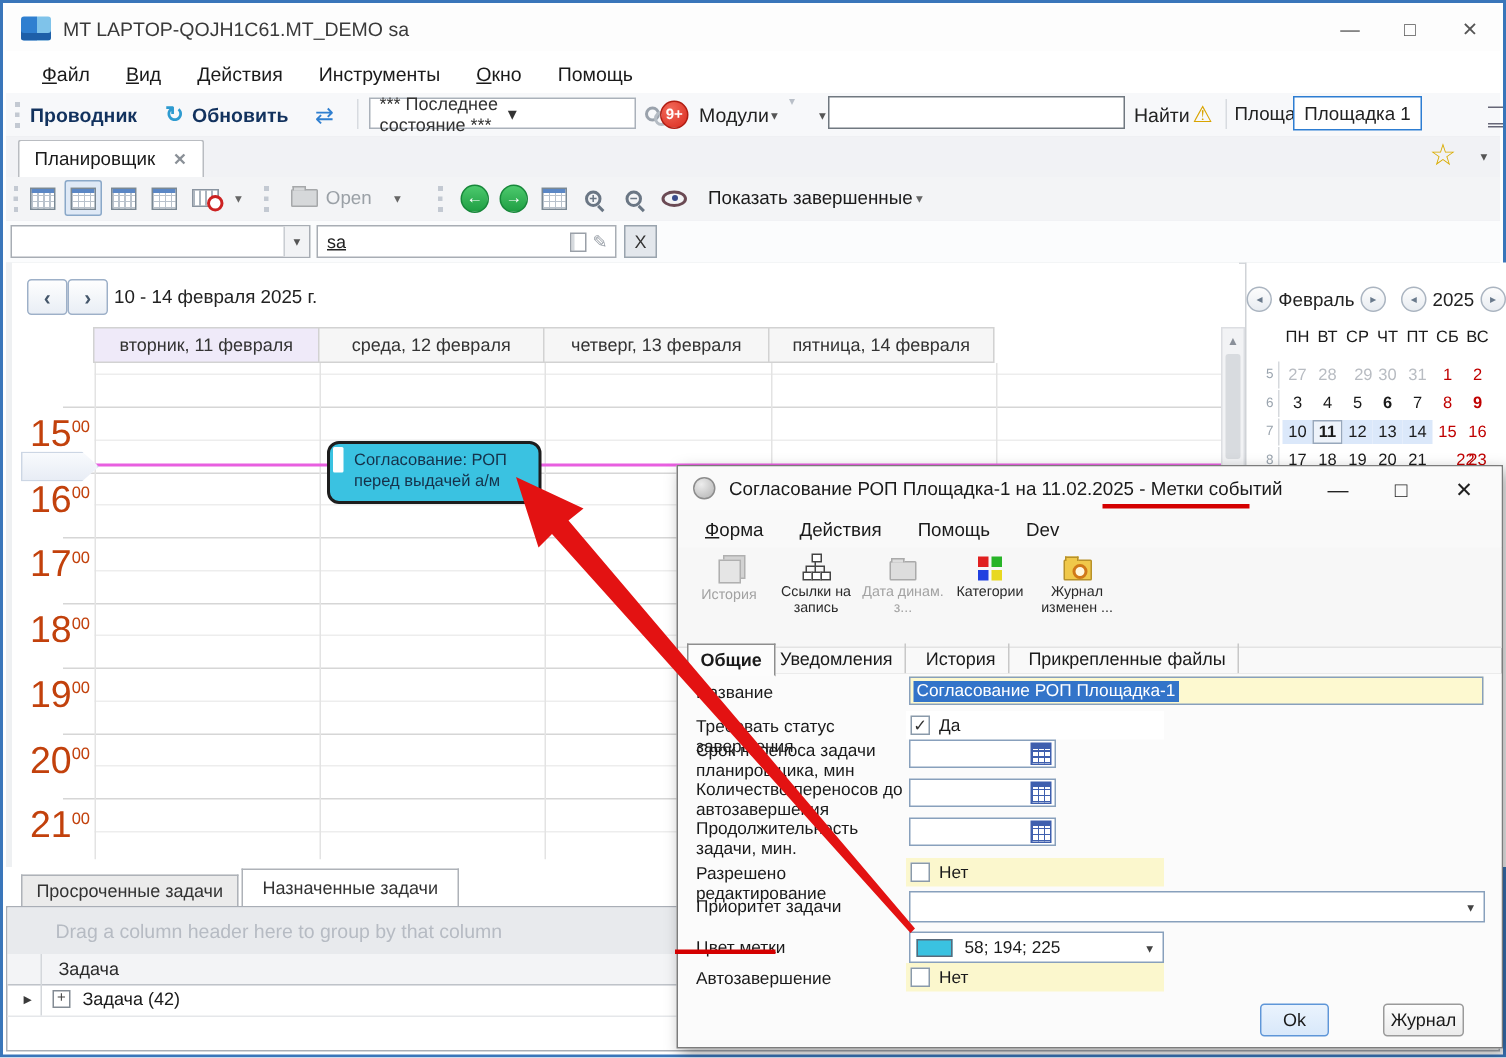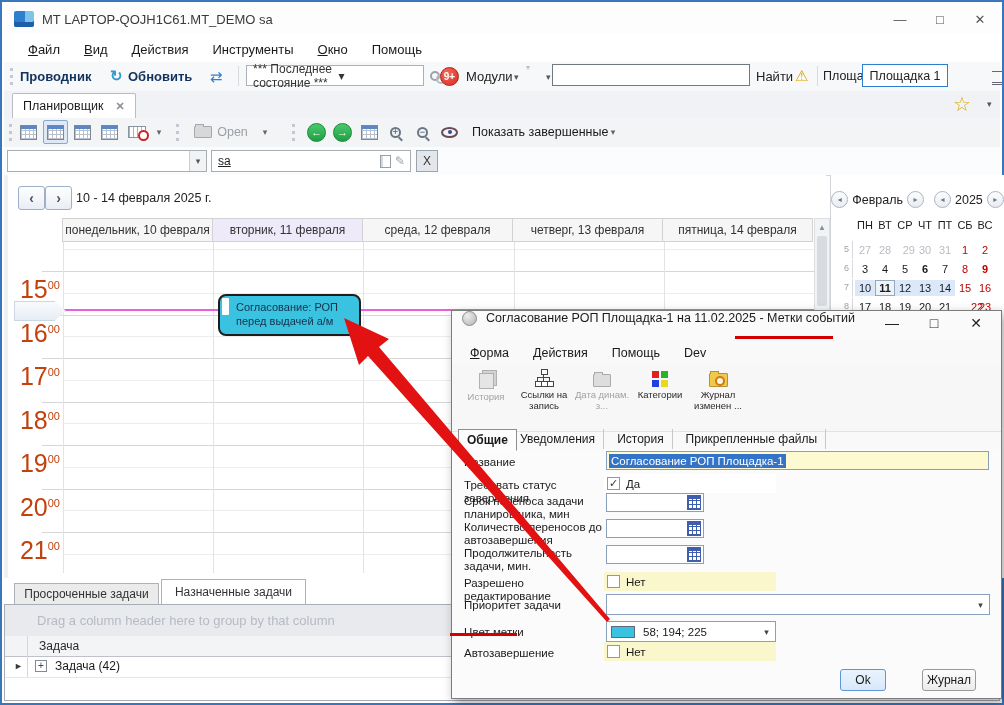--- a/index.html
+++ b/index.html
@@ -125,21 +125,21 @@
   #grid-header{position:absolute;left:0;top:31px;right:0;height:20px;background:#f3f4f6;border-bottom:1px solid #bfc3c9;}
   .ind-col{position:absolute;left:0;top:0;bottom:0;width:22px;border-right:1px solid #d4d7db;}
   #grid-header .col-label{position:absolute;left:34px;top:3px;font-size:12px;color:#2a2a2a;}
   #grid-row{position:absolute;left:0;top:51px;right:0;height:21px;border-bottom:1px solid #e5e7ea;}
   #grid-row .row-arrow{position:absolute;left:9px;top:5px;font-size:9px;color:#3a3a3a;}
   #grid-row .expand-box{position:absolute;left:30px;top:4px;width:12px;height:12px;border:1px solid #838b94;background:#fff;box-sizing:border-box;color:#444;font-size:10px;line-height:9px;text-align:center;}
   #grid-row .row-label{position:absolute;left:50px;top:3px;font-size:12px;color:#1a1a1a;}
 
   
   #dialog{position:absolute;left:451px;top:310px;width:551px;height:389px;background:#f9f9f9;border:1px solid #7c7c7c;box-shadow:3px 4px 10px rgba(0,0,0,.35);box-sizing:border-box;z-index:50;}
-  #dlg-title{position:absolute;left:0;top:0;right:0;height:29px;background:#fafafa;display:flex;align-items:flex-start;}
+  #dlg-title{position:absolute;left:0;top:0;right:0;height:29px;background:#fafafa;display:flex;align-items:center;}
   .dlg-icon{width:15px;height:15px;border-radius:50%;margin:0 9px 0 10px;background:radial-gradient(circle at 35% 30%,#ededed,#b2b2b2);border:1px solid #8c8c8c;box-sizing:border-box;}
   #dlg-title-text{font-size:12.5px;color:#1a1a1a;}
   #dlg-title .winbtn{width:42px;height:24px;font-size:14px;color:#222;}
   #dlg-menu{position:absolute;left:0;top:29px;right:0;height:25px;display:flex;align-items:center;padding-left:6px;background:#f9f9f9;}
   #dlg-menu .menu-item{padding:3px 12px;font-size:12.5px;}
   #dlg-toolbar{position:absolute;left:0;top:54px;right:0;height:62px;background:#f7f7f7;border-bottom:1px solid #e3e3e3;display:flex;align-items:flex-start;padding:4px 0 0 6px;gap:2px;}
   .dlg-tbtn{width:56px;display:flex;flex-direction:column;align-items:center;gap:2px;}
   .dlg-tbtn .cap{font-size:9.5px;line-height:11px;text-align:center;color:#2a2a2a;}
   .dlg-tbtn.disabled .cap{color:#a2a2a2;}
   .icon-history{width:13px;height:14px;border:1px solid #b0b0b0;background:#e5e5e5;box-shadow:3px -3px 0 -1px #d2d2d2,3px -3px 0 0 #b0b0b0;margin-top:4px;}
@@ -302,21 +302,20 @@
       <span class="pencil-icon" style="margin-right:5px">✎</span>
     </span>
     <span id="clear-btn">X</span>
   </div>
 
   <div id="scheduler">
     <span class="nav-btn" style="left:10px">‹</span>
     <span class="nav-btn" style="left:37px">›</span>
     <span id="range-label">10 - 14 февраля 2025 г.</span>
     <div id="day-headers">
-        <span class="day-h" style="width: 151px;">понедельник, 10 февраля</span>
         <span class="day-h hl" style="width: 151px;">вторник, 11 февраля</span>
         <span class="day-h" style="width: 151px;">среда, 12 февраля</span>
         <span class="day-h" style="width: 151px;">четверг, 13 февраля</span>
         <span class="day-h" style="width: 151px;">пятница, 14 февраля</span>
       </div>
     <div id="grid">
 
     <div class="hline" style="top: 7.25px;"></div>
         <div class="hline hour" style="top: 29px;"></div>
         <div class="time-label" style="top: 31px;">15<sup>00</sup></div>

